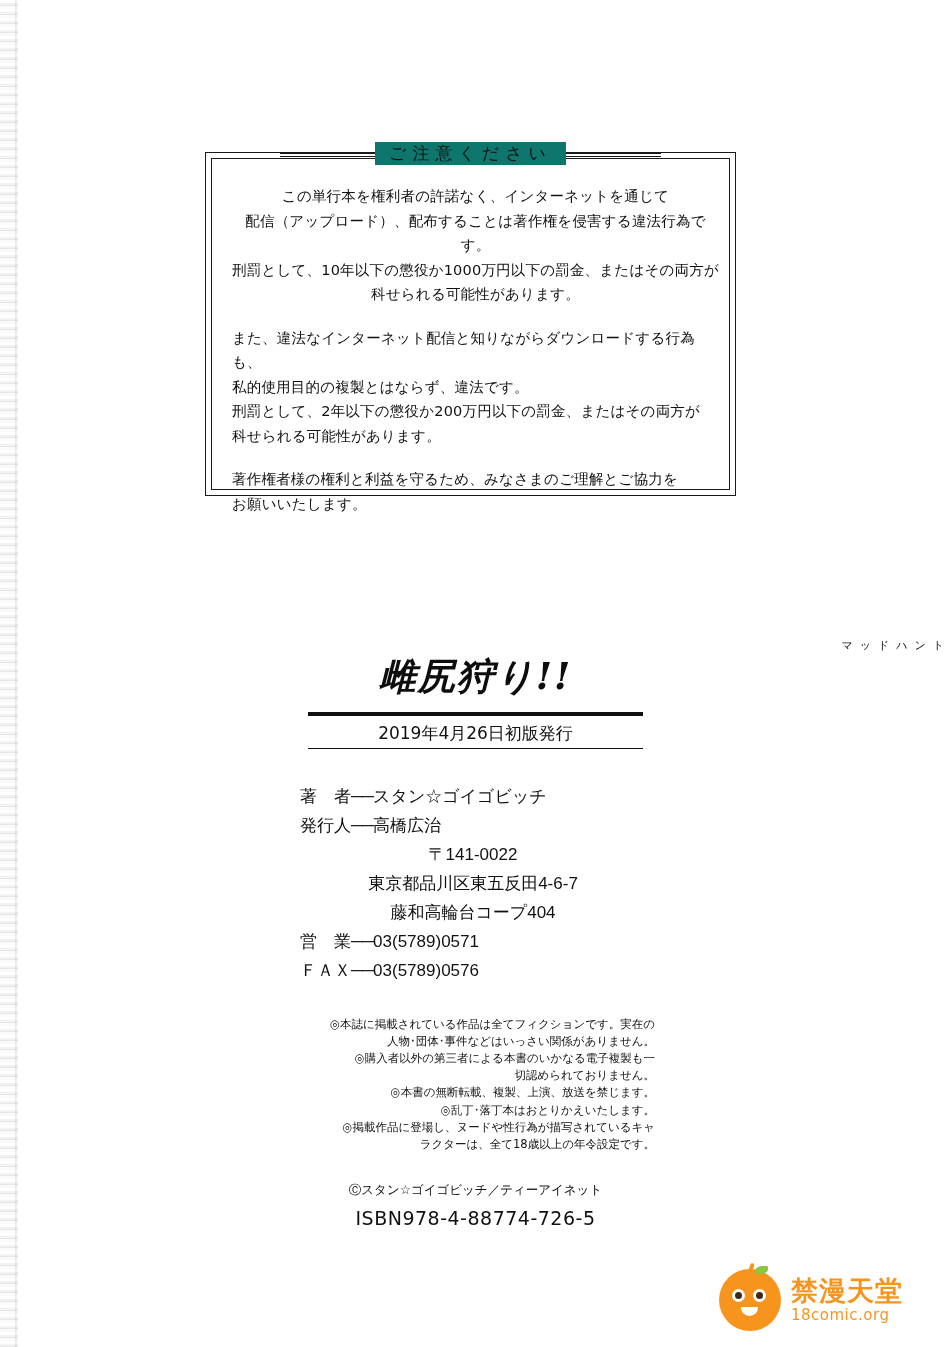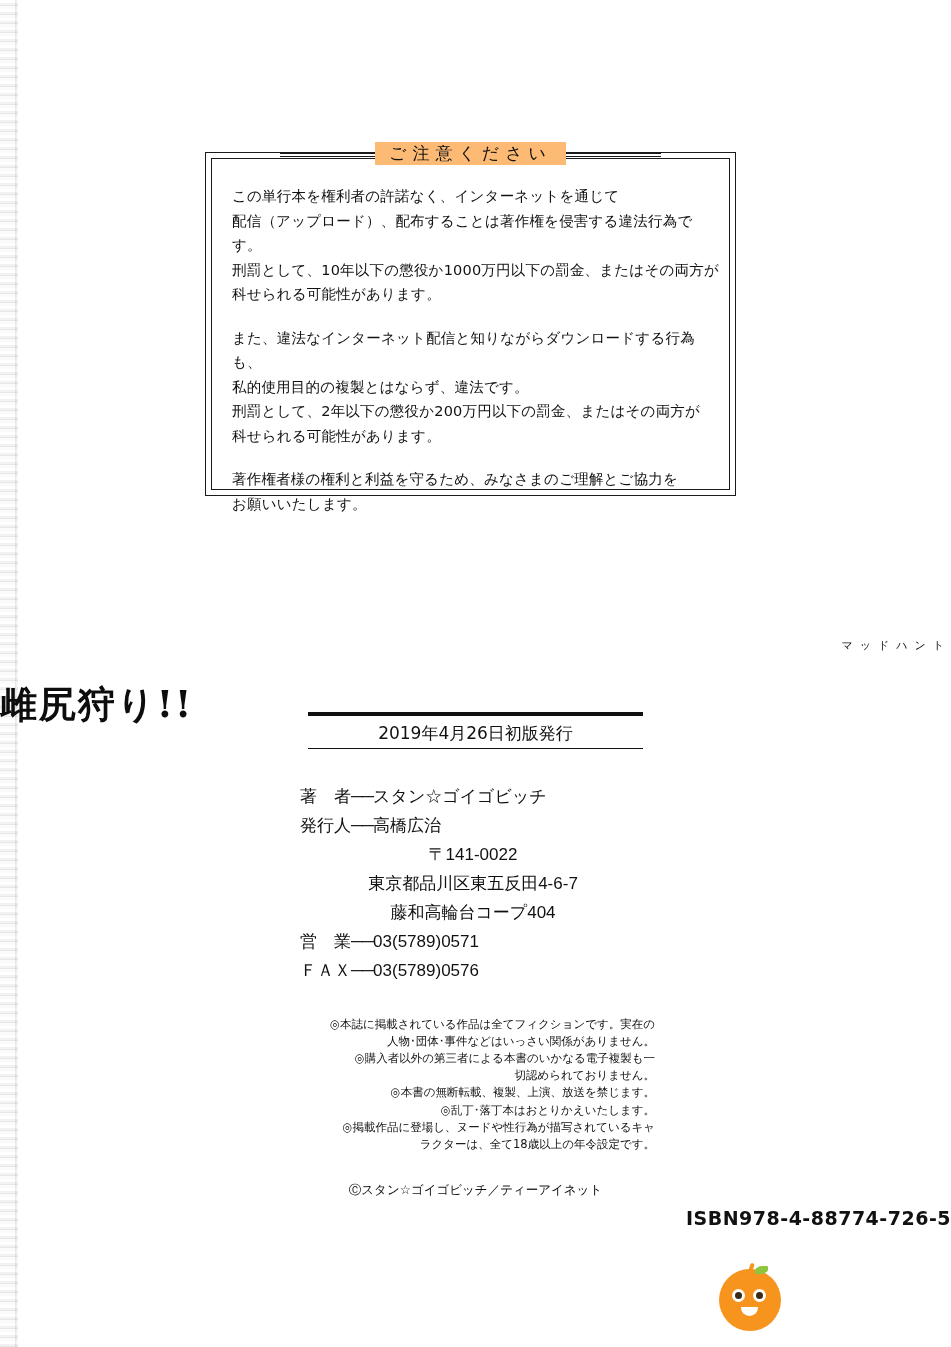--- a/index.html
+++ b/index.html
@@ -82,21 +82,21 @@
     left: 0;
     top: 3px;
     width: 100%;
     height: 1px;
     background: #1a1a1a;
   }
   .notice-title {
     font-size: 17px;
     letter-spacing: 6px;
     padding: 0 14px;
-    background: #fdba74;
+    background: #0f766e;
     white-space: nowrap;
     font-family: "DejaVu Sans", sans-serif;
   }
 
   .notice-body {
     position: absolute;
     left: 232px;
     top: 184px;
     width: 487px;
     font-size: 14.5px;
@@ -120,27 +120,28 @@
     text-align: right;
     font-size: 11px;
     letter-spacing: 7px;
     font-family: "DejaVu Sans", sans-serif;
     color: #111;
   }
   .book-title {
     position: absolute;
     left: 0;
     right: 0;
-    top: 680px;
-    text-align: left;
+    top: 652px;
+    text-align: center;
     font-size: 37px;
     font-weight: bold;
     letter-spacing: 2px;
     font-family: "DejaVu Serif", serif;
     color: #0d0d0d;
+    font-style: italic;
   }
   .title-rule {
     position: absolute;
     left: 308px;
     top: 712px;
     width: 335px;
     height: 4px;
     background: #111;
   }
   .pubdate {
@@ -210,25 +211,24 @@
     top: 1182px;
     text-align: center;
     font-size: 12.5px;
     font-family: "DejaVu Sans", sans-serif;
   }
   .isbn {
     position: absolute;
     left: 0;
     right: 0;
     top: 1207px;
-    text-align: right;
+    text-align: center;
     font-size: 19px;
     font-family: "DejaVu Sans", sans-serif;
     letter-spacing: 0.5px;
-    font-weight: bold;
   }
 
   
   .watermark {
     position: absolute;
     right: 14px;
     bottom: 10px;
     width: 218px;
     height: 74px;
     display: flex;
@@ -317,21 +317,21 @@
   <div class="notice-inner"></div>
 </div>
 
 <div class="notice-title-wrap">
   <span class="rule"></span>
   <span class="notice-title">ご注意ください</span>
   <span class="rule"></span>
 </div>
 
 <div class="notice-body">
-  <p style="white-space:pre-line;">この単行本を権利者の許諾なく、インターネットを通じて
+  <p style="white-space:pre-line;text-align:center;">この単行本を権利者の許諾なく、インターネットを通じて
 配信（アップロード）、配布することは著作権を侵害する違法行為です。
 刑罰として、10年以下の懲役か1000万円以下の罰金、またはその両方が
 科せられる可能性があります。</p>
   <p style="white-space:pre-line;">また、違法なインターネット配信と知りながらダウンロードする行為も、
 私的使用目的の複製とはならず、違法です。
 刑罰として、2年以下の懲役か200万円以下の罰金、またはその両方が
 科せられる可能性があります。</p>
   <p style="white-space:pre-line;">著作権者様の権利と利益を守るため、みなさまのご理解とご協力を
 お願いいたします。</p>
 </div>
@@ -389,13 +389,17 @@
     <span class="stem"></span>
     <span class="leaf"></span>
     <span class="eye l">
         <span class="pupil"></span>
       </span>
     <span class="eye r">
         <span class="pupil"></span>
       </span>
     <span class="mouth"></span>
   </div>
+  <div class="wm-text">
+    <div class="wm-main">禁漫天堂</div>
+    <div class="wm-sub">18comic.org</div>
+  </div>
 </div>
 
 </body></html>

